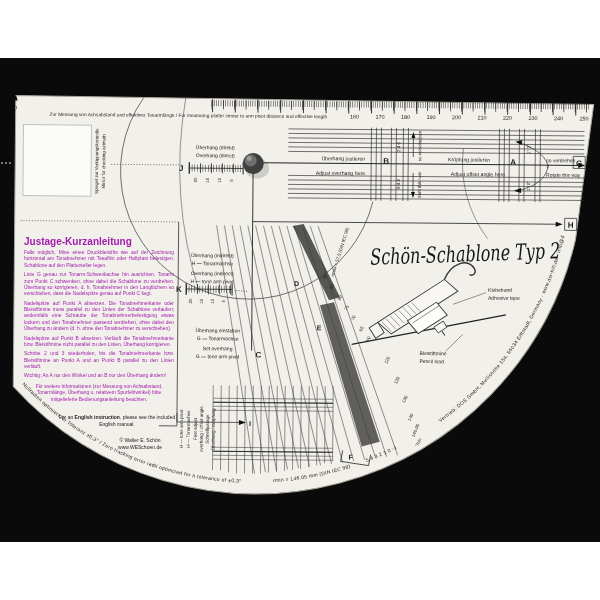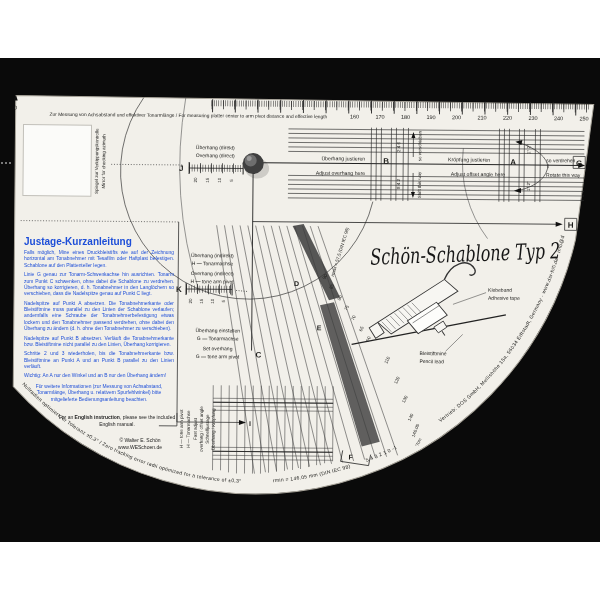--- a/index.html
+++ b/index.html
@@ -6,21 +6,21 @@
   .stage{position:relative;width:600px;height:600px;background:#fff;overflow:hidden;
          font-family:"Liberation Sans",sans-serif;}
   .photo{position:absolute;left:0;top:58px;width:600px;height:484px;background:#0a0a0a;}
   svg{position:absolute;left:0;top:0;}
   svg text{fill:#1d1d1b;font-family:"Liberation Sans",sans-serif;}
   .t45{font-size:4.5px}.t48{font-size:4.8px}.t5{font-size:5px}.t52{font-size:5.2px}.t55{font-size:5.5px}
   .pt{font-size:8px;font-weight:bold}
   .pt2{font-size:7px;font-weight:bold}
   .title{font-family:"DejaVu Serif",serif;font-style:italic;font-size:22px;fill:#161616;}
   .arc-t{font-size:5px;letter-spacing:.3px}
-  .instructions{position:absolute;left:24px;top:236px;width:150px;color:#1d4ed8;}
+  .instructions{position:absolute;left:24px;top:236px;width:150px;color:#a21caf;}
   .instructions h1{font-size:10px;margin:0 0 3px 0;font-weight:bold;}
   .instructions p{font-size:4.9px;line-height:1.3;margin:0 0 3px 0;text-align:justify;}
   .instructions p.center{text-align:center;margin-top:4px;}
   .note{position:absolute;left:58px;top:414px;width:118px;font-size:5px;line-height:1.35;
         text-align:center;color:#1c1c1c;}
   .copyr{position:absolute;left:98px;top:437px;width:84px;font-size:5px;line-height:1.4;
         text-align:center;color:#1c1c1c;}
   .ln{stroke:#2a2a2a;stroke-width:.65;fill:none}
   .thin{stroke:#3a3a3a;stroke-width:.55;fill:none}
 </style>

